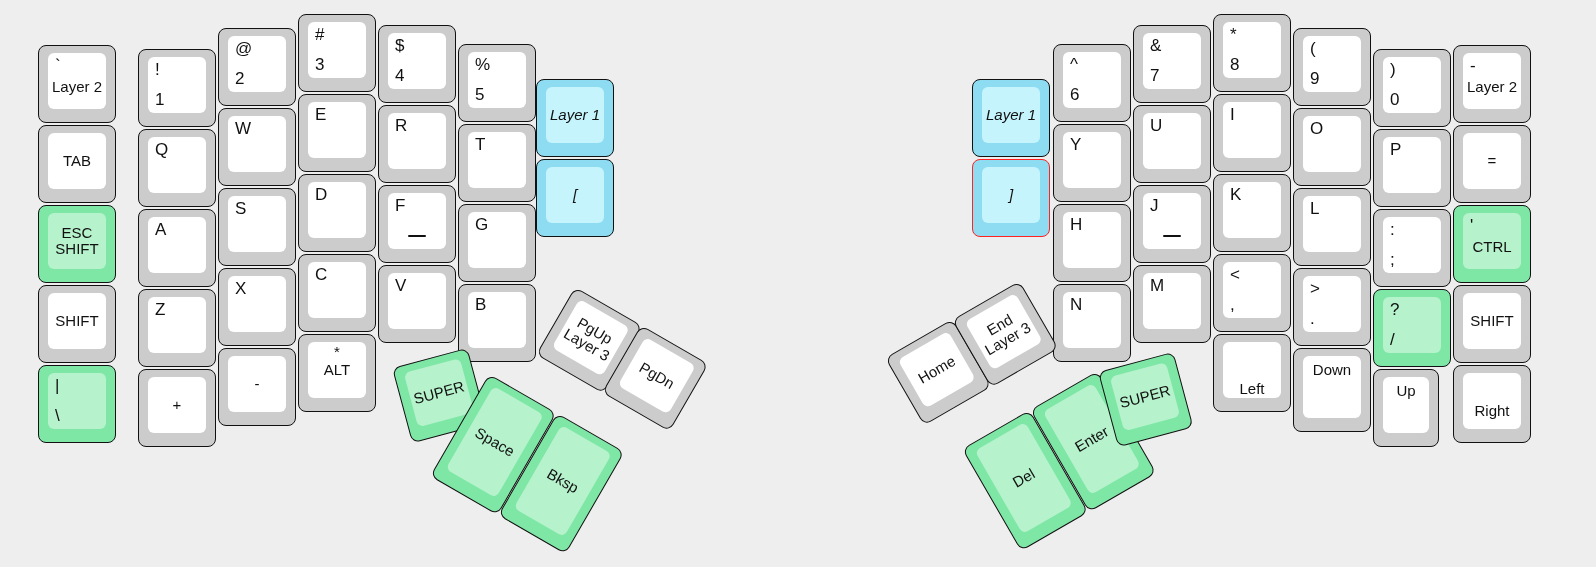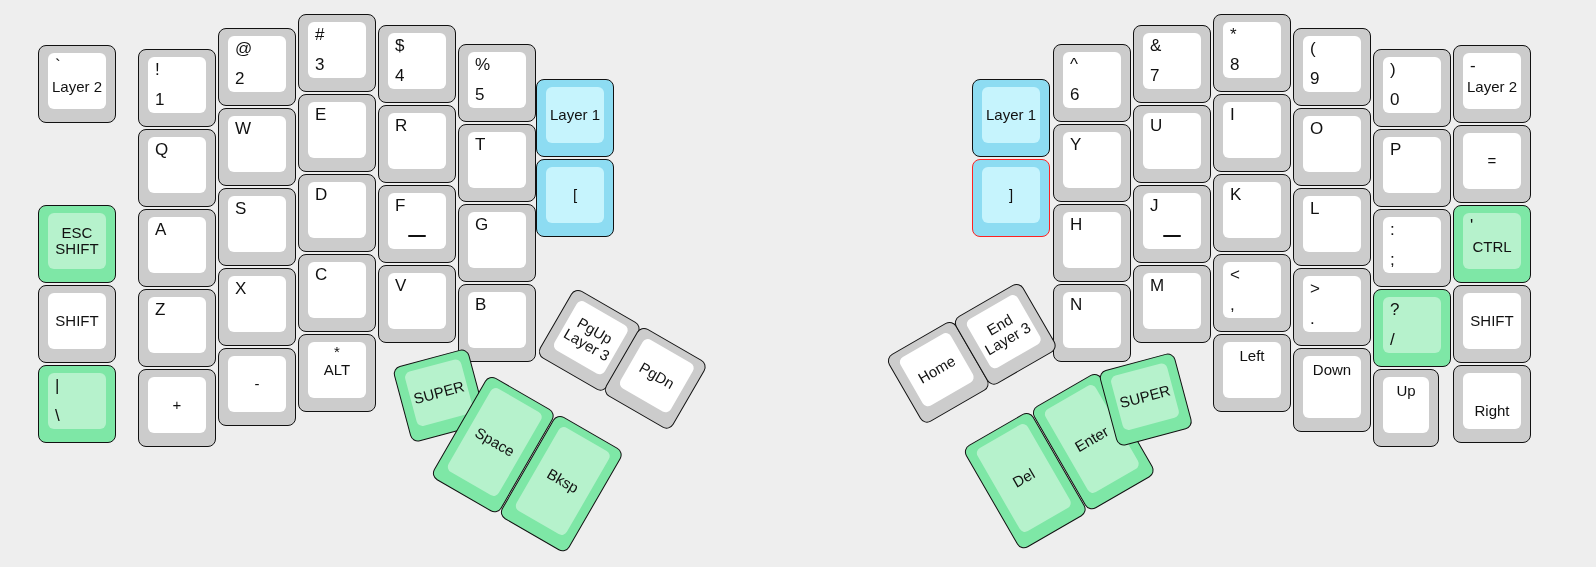--- a/index.html
+++ b/index.html
@@ -50,33 +50,38 @@
     bottom:12px;
     width:18px;height:2px;
     background:#111;
     border-radius:1px;
   }
   
   .k-white  .cap{background:#ffffff;}
   .k-green        {background:#7ee7a6;}
   .k-green  .cap  {background:#b6f2cc;}
   .k-cyan         {background:#8ddcf2;}
-  .k-cyan   .cap  {background:#c6f4fd;}
+  .k-cyan   .cap  {background:#c6f4fd;font-style:italic;}
   .k-sel          {border:1.8px solid #ff2222;}
 </style>
 </head>
 <body>
 
 <div id="board">
     <div class="key k-white" style="left: 38px; top: 45px; width: 78px; height: 78px;">
       <div class="cap">
         <div class="lg lg-tl">`</div>
         <div class="lg lg-c" style="white-space: pre-line; margin-top: 6px;">Layer 2</div>
       </div>
     </div>
+    <div class="key k-white" style="left: 38px; top: 125px; width: 78px; height: 78px;">
+      <div class="cap">
+        <div class="lg lg-c" style="white-space: pre-line;">TAB</div>
+      </div>
+    </div>
     <div class="key k-green" style="left: 38px; top: 205px; width: 78px; height: 78px;">
       <div class="cap">
         <div class="lg lg-c" style="white-space: pre-line;">ESC
 SHIFT</div>
       </div>
     </div>
     <div class="key k-white" style="left: 38px; top: 285px; width: 78px; height: 78px;">
       <div class="cap">
         <div class="lg lg-c" style="white-space: pre-line;">SHIFT</div>
       </div>
@@ -289,21 +294,21 @@
       </div>
     </div>
     <div class="key k-white" style="left: 1213px; top: 254px; width: 78px; height: 78px;">
       <div class="cap">
         <div class="lg lg-tl">&lt;</div>
         <div class="lg lg-bl">,</div>
       </div>
     </div>
     <div class="key k-white" style="left: 1213px; top: 334px; width: 78px; height: 78px;">
       <div class="cap">
-        <div class="lg lg-ct" style="white-space: pre-line;">Left</div>
+        <div class="lg lg-ct" style="white-space: pre-line; margin-top: 33px;">Left</div>
       </div>
     </div>
     <div class="key k-white" style="left: 1293px; top: 28px; width: 78px; height: 78px;">
       <div class="cap">
         <div class="lg lg-tl">(</div>
         <div class="lg lg-bl">9</div>
       </div>
     </div>
     <div class="key k-white" style="left: 1293px; top: 108px; width: 78px; height: 78px;">
       <div class="cap">

